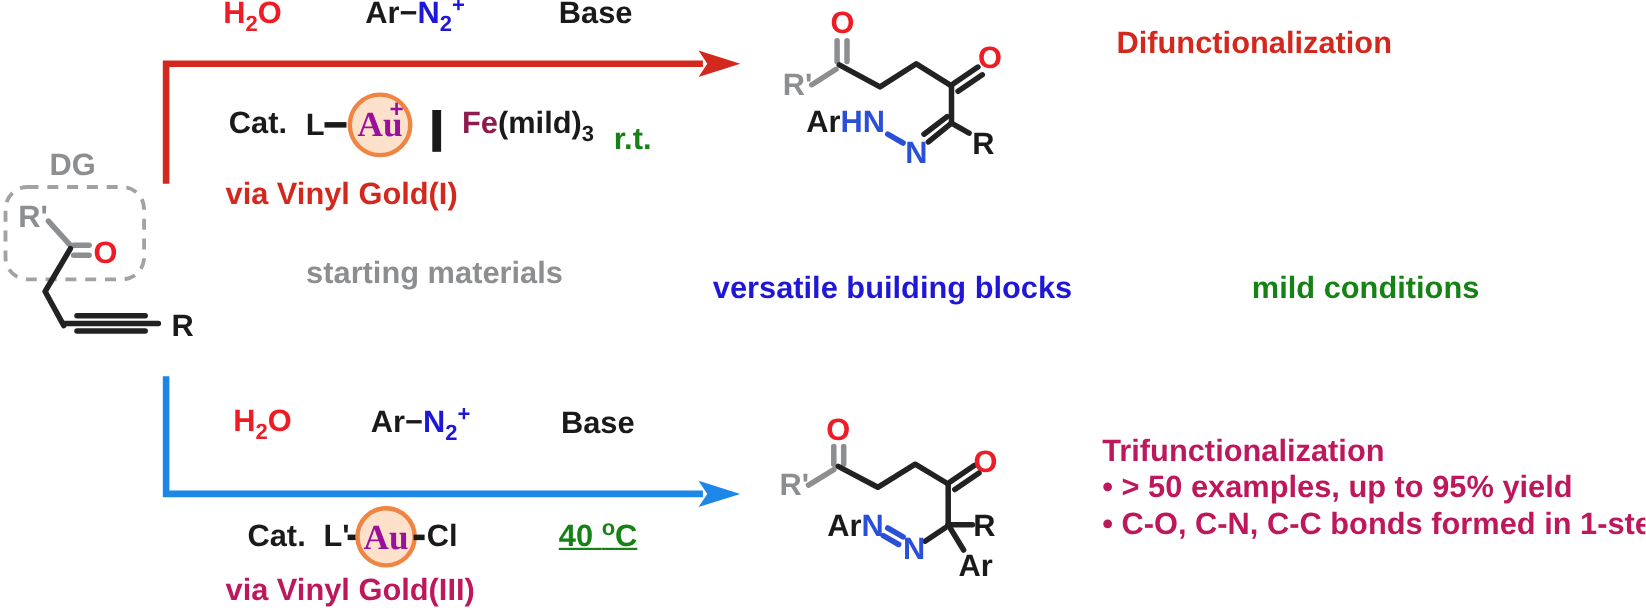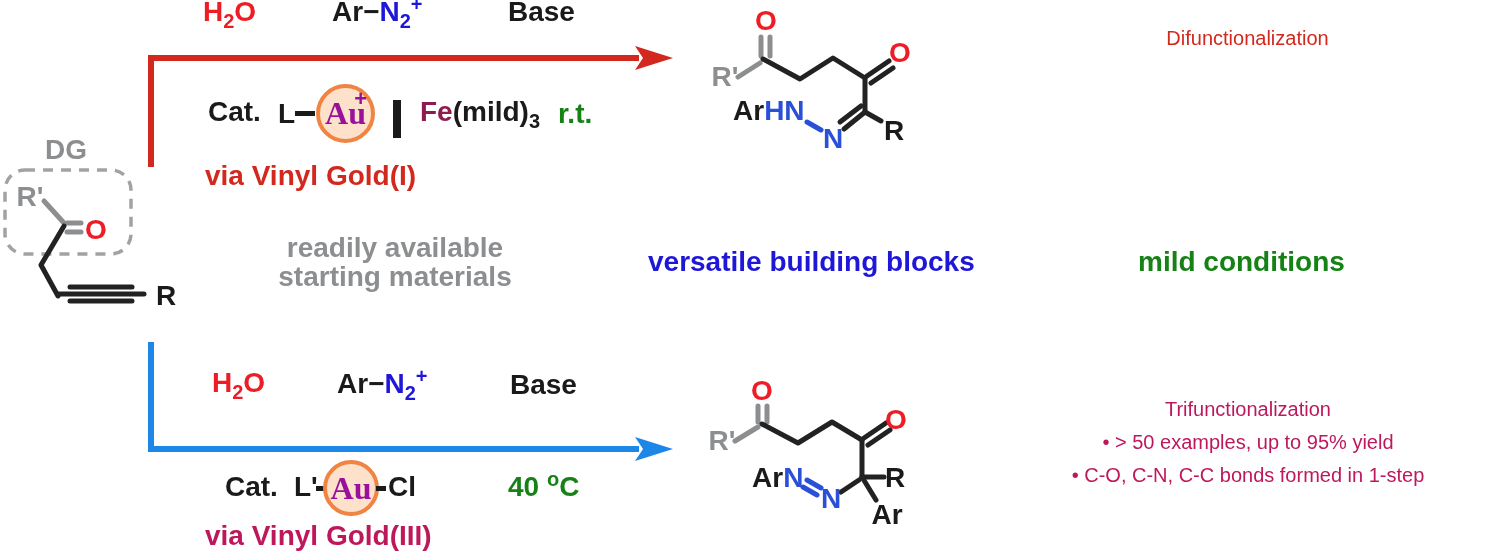--- a/index.html
+++ b/index.html
@@ -12,21 +12,21 @@
   .sup{font-size:20px;position:relative;top:-10px;}
   .c-red1{color:#ee1c25;}   
   .c-red2{color:#d2281e;}   
   .c-blue1{color:#1f17d8;}  
   .c-blue2{color:#be185d;}  
   .c-green{color:#168216;}
   .c-gray{color:#8c8e90;}
   .c-purple{color:#99119b;}
   .c-maroon{color:#8e1a4e;}
   .c-black{color:#1a1a1a;}
-  .summary{font-weight:normal;font-size:20px;line-height:33px;text-align:center;white-space:nowrap;}
+  .summary{font-weight:bold;font-size:28px;line-height:33px;white-space:nowrap;}
   .au-circle{border-radius:50%;border:4px solid #f08443;background:#fde1ca;
              display:flex;align-items:center;justify-content:center;box-sizing:border-box;}
   .au-circle .au-txt{font-weight:bold;font-size:32px;font-family:Liberation Serif, serif;}
   .plus-badge{position:absolute;top:-2px;right:4px;font-weight:bold;font-size:22px;}
   .bond-dash{background:#1a1a1a;height:5px;}
   .bar{background:#1a1a1a;}
   
   svg .bk{stroke:#222222;stroke-width:5;fill:none;stroke-linejoin:round;stroke-linecap:round;}
   svg .gy{stroke:#8c8e90;stroke-width:5;fill:none;stroke-linejoin:round;stroke-linecap:round;}
   svg .bl{stroke:#2b50d8;stroke-width:5;fill:none;stroke-linecap:round;}
@@ -80,26 +80,25 @@
 
   <div class="abs t c-black" style="left:208px;top:98px;">Cat.</div>
   <div class="abs t c-black" style="left:278px;top:100px;">L</div>
   <div class="abs bond-dash" style="left:295px;top:111px;width:20px;"></div>
   <div class="abs au-circle" style="left:316px;top:84px;width:59px;height:59px;">
     <span class="au-txt c-purple">Au</span>
     <span class="plus-badge c-purple">+</span>
   </div>
   <div class="abs bar" style="left:393px;top:100px;width:8px;height:38px;"></div>
   <div class="abs t" style="left:420px;top:98px;"><span class="c-maroon">Fe</span><span class="c-black">(mild)</span><span class="sub c-black">3</span></div>
-  <div class="abs t c-green" style="left:558px;top:100px;">r.t.</div>
+  <div class="abs t c-green" style="left:558px;top:112px;">r.t.</div>
 
   <div class="abs t c-red2" style="left:205px;top:162px;">via Vinyl Gold(I)</div>
 
   <div class="abs t c-gray" style="left:250px;top:233px;width:290px;text-align:center;line-height:29px;">
-    <div>readily available</div>
     <div>starting materials</div>
   </div>
   <div class="abs t c-blue1" style="left:648px;top:248px;">versatile building blocks</div>
   <div class="abs t c-green" style="left:1138px;top:248px;">mild conditions</div>
 
   <svg class="abs" style="left:695px;top:2px;" width="310" height="158" viewBox="0 0 310 158">
     <text class="f-red" x="71" y="28" text-anchor="middle">O</text>
     <g>
       <line class="gy" x1="66" y1="35" x2="66" y2="54"></line>
       <line class="gy" x1="75" y1="35" x2="75" y2="54"></line>
@@ -133,21 +132,21 @@
   <div class="abs t c-black" style="left:510px;top:371px;">Base</div>
 
   <div class="abs t c-black" style="left:225px;top:473px;">Cat.</div>
   <div class="abs t c-black" style="left:294px;top:473px;">L'</div>
   <div class="abs bond-dash" style="left:316px;top:486px;width:11px;"></div>
   <div class="abs au-circle" style="left:323px;top:460px;width:56px;height:56px;">
     <span class="au-txt c-purple">Au</span>
   </div>
   <div class="abs bond-dash" style="left:376px;top:486px;width:10px;"></div>
   <div class="abs t c-black" style="left:388px;top:473px;">Cl</div>
-  <div class="abs t c-green" style="left:508px;top:473px;"><span>40</span> <span class="sup">o</span><span>C</span></div>
+  <div class="abs t c-green" style="left:508px;top:473px;text-decoration:underline;"><span>40</span> <span class="sup">o</span><span>C</span></div>
 
   <div class="abs t c-blue2" style="left:205px;top:522px;">via Vinyl Gold(III)</div>
 
   <svg class="abs" style="left:690px;top:377px;" width="320" height="183" viewBox="0 0 320 183">
     <text class="f-red" x="72" y="23" text-anchor="middle">O</text>
     <g>
       <line class="gy" x1="68" y1="29" x2="68" y2="45"></line>
       <line class="gy" x1="77" y1="29" x2="77" y2="45"></line>
       <line class="gy" x1="45" y1="64" x2="68" y2="50"></line>
     </g>

